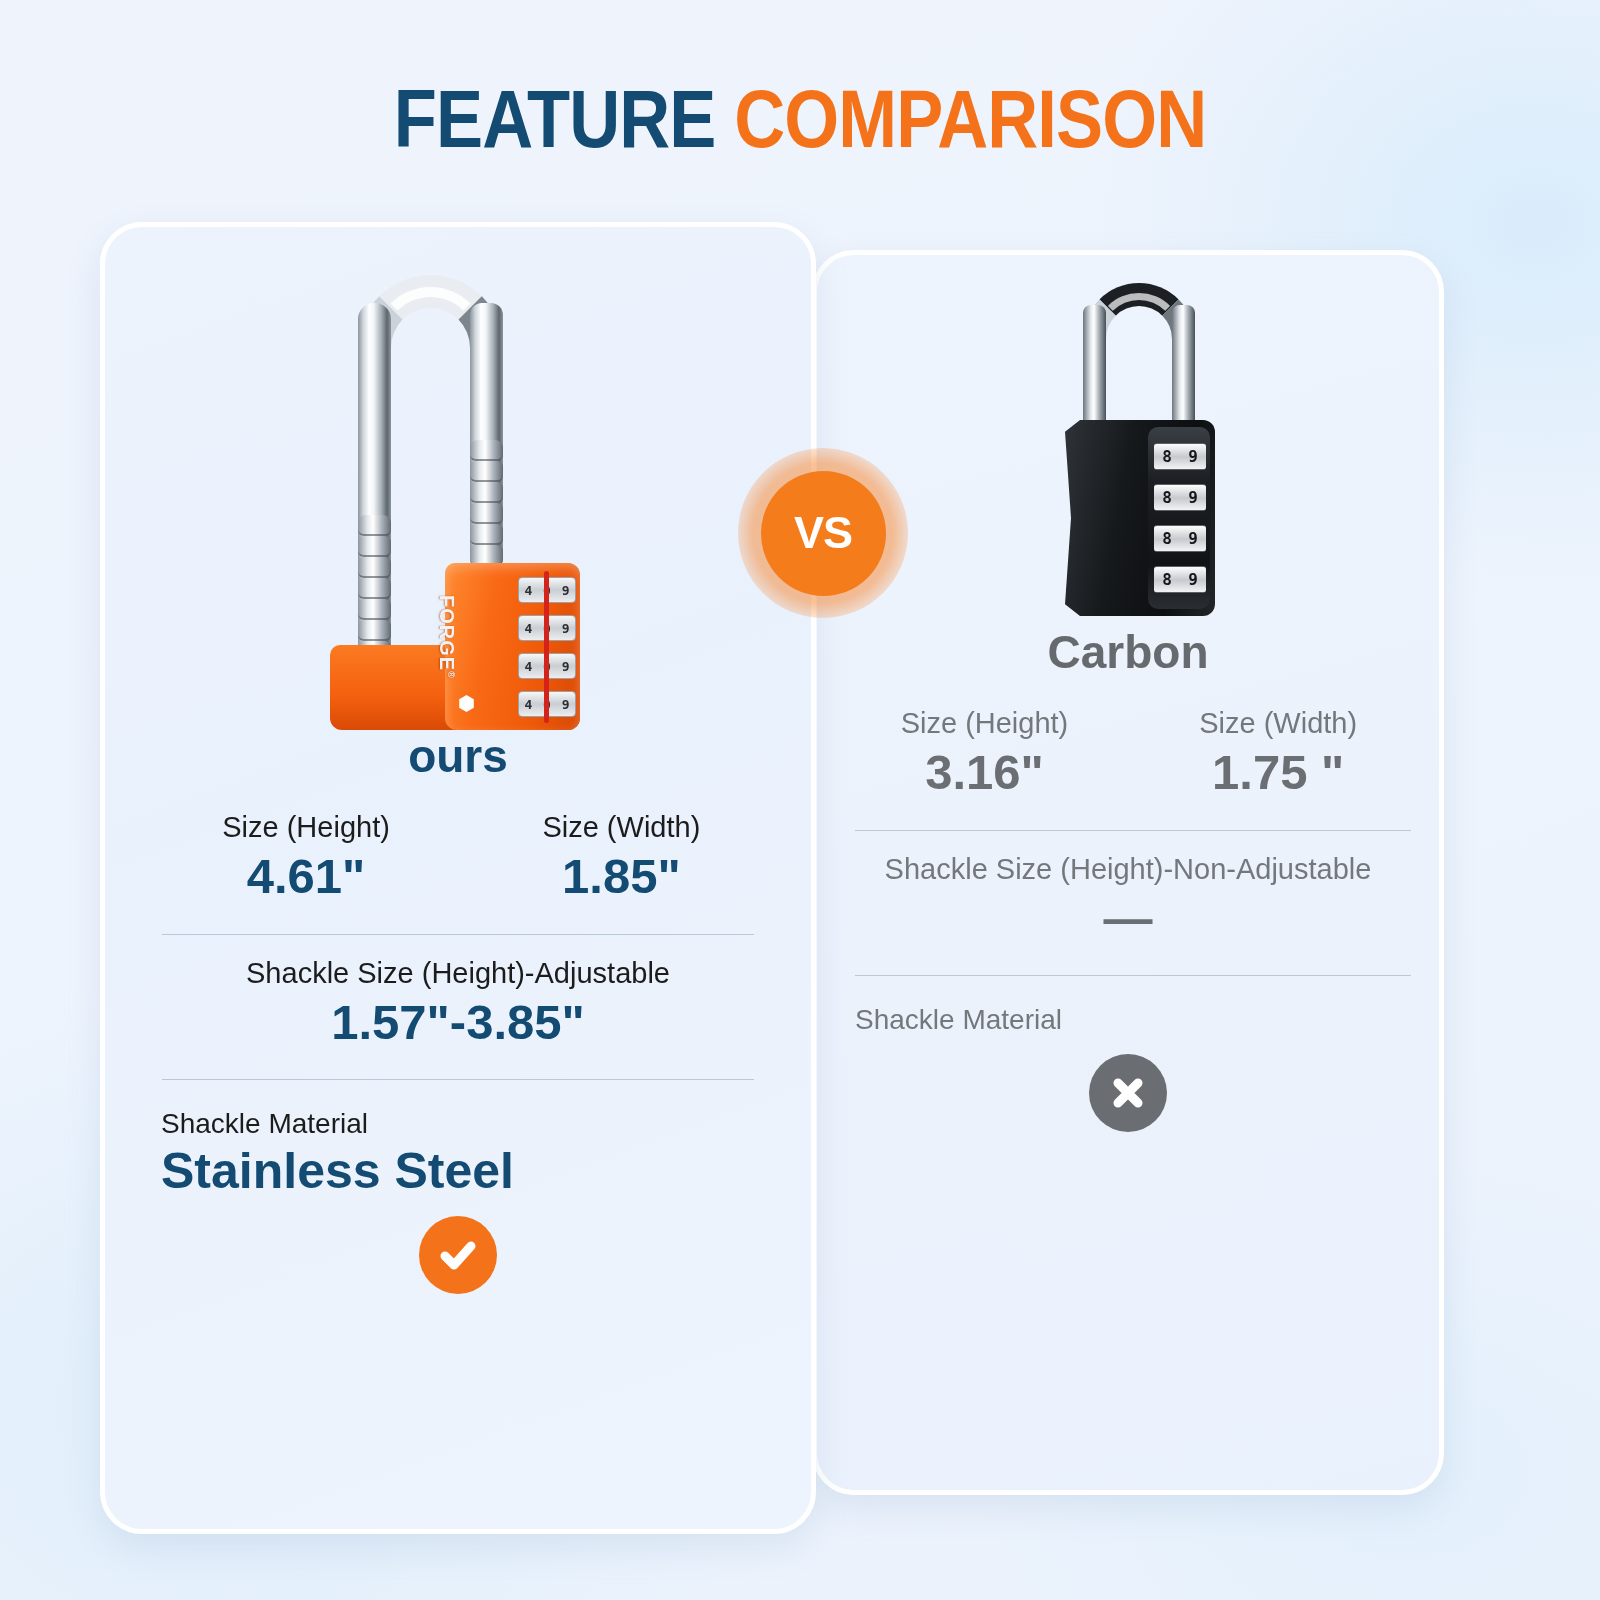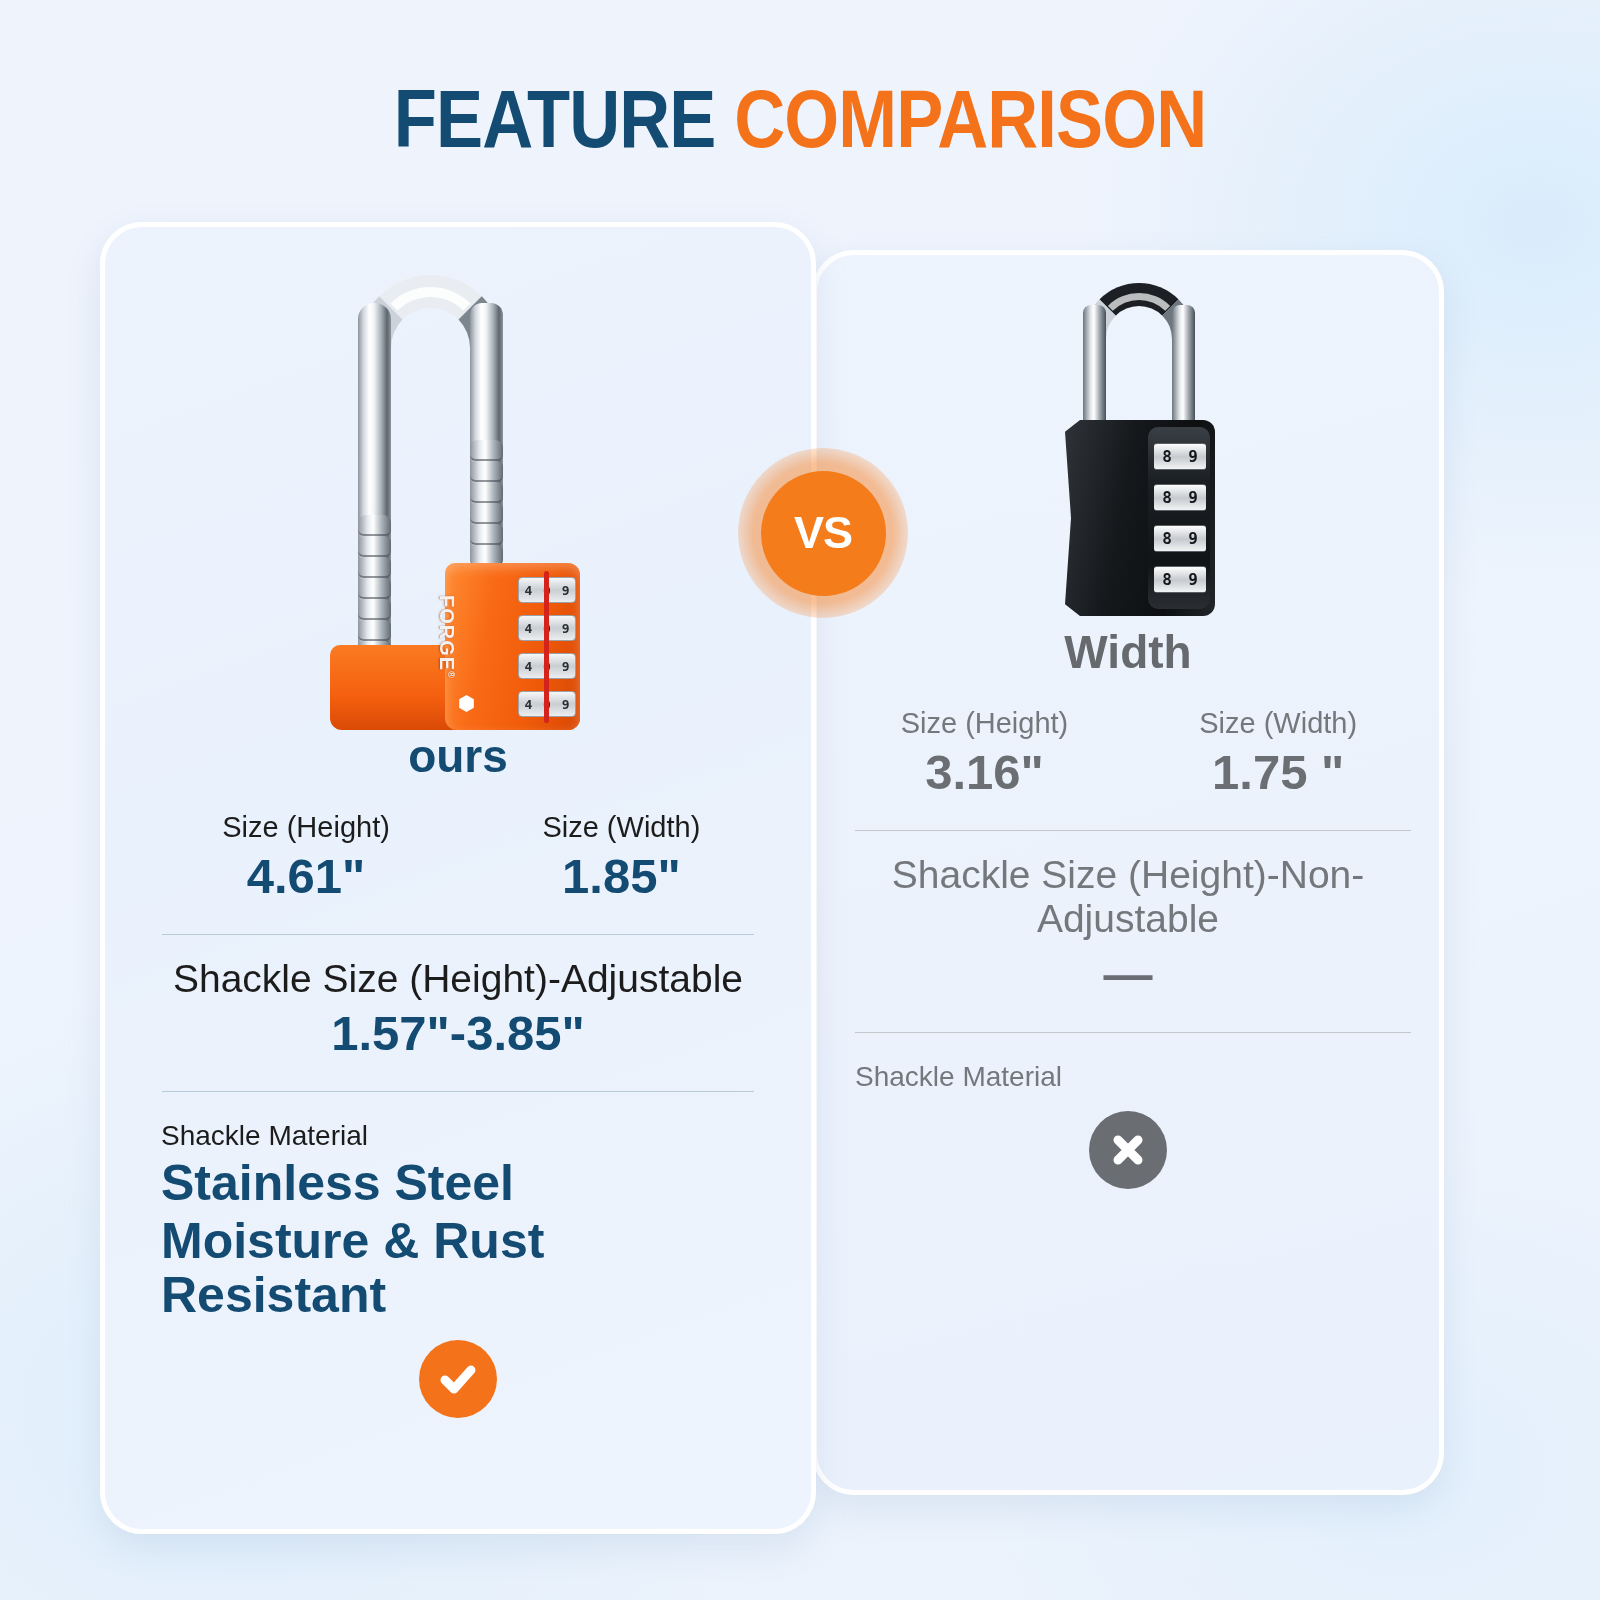--- a/index.html
+++ b/index.html
@@ -202,21 +202,21 @@
   .ours .lbl{ color:#1c1c1c; }
   .ours .val{ color:#144b72; }
   .others .lbl{ color:#74787c; }
   .others .val{ color:#6b6f73; }
 
   .hr{ height:1px; margin:26px auto 0; }
   #hr1-l,#hr2-l{ width:592px; background:#b8c9d8; }
   #hr1-r,#hr2-r{ width:556px; background:#c3c7cb; }
 
   .blk{ text-align:center; margin-top:22px; }
-  .blk .lbl{ font-size:39px; }
+  .blk .lbl{ font-size:29px; }
   .blk .val{ font-size:49px; }
 
   .mat{ text-align:left; margin-top:28px; }
   .mat .lbl{ font-size:28px; }
   .mat .val{ font-size:50px; font-weight:bold; line-height:1.08; margin-top:4px; }
 
   .mark{ margin:18px auto 0; width:78px; height:78px; border-radius:50%;
          display:flex; align-items:center; justify-content:center; }
   #mark-ok{ background:#f4731a; }
   #mark-no{ background:#6a6e72; }
@@ -257,21 +257,21 @@
           </div>
         <div class="dial-b">
             <span>8</span>
             <span>9</span>
           </div>
       </div>
     </div>
   </div>
 
   <div class="pad-r others">
-    <div class="brandname" id="brand-others">Width</div>
+    <div class="brandname" id="brand-others">Carbon</div>
 
     <div class="pairrow">
       <div class="pair">
         <div class="lbl">Size (Height)</div>
         <div class="val">3.16"</div>
       </div>
       <div class="pair">
         <div class="lbl">Size (Width)</div>
         <div class="val">1.75 "</div>
       </div>
@@ -375,21 +375,20 @@
     <div class="blk">
       <div class="lbl">Shackle Size (Height)-Adjustable</div>
       <div class="val">1.57"-3.85"</div>
     </div>
 
     <div class="hr" id="hr2-l"></div>
 
     <div class="mat">
       <div class="lbl">Shackle Material</div>
       <div class="val">Stainless Steel</div>
-      <div class="val">Moisture &amp; Rust Resistant</div>
     </div>
 
     <div class="mark" id="mark-ok">
       <svg width="46" height="46" viewBox="0 0 46 46" aria-hidden="true">
         <path d="M10 24 L19 33 L36 14" stroke="#ffffff" stroke-width="9" fill="none" stroke-linecap="round" stroke-linejoin="round"></path>
       </svg>
     </div>
   </div>
 </div>
 

